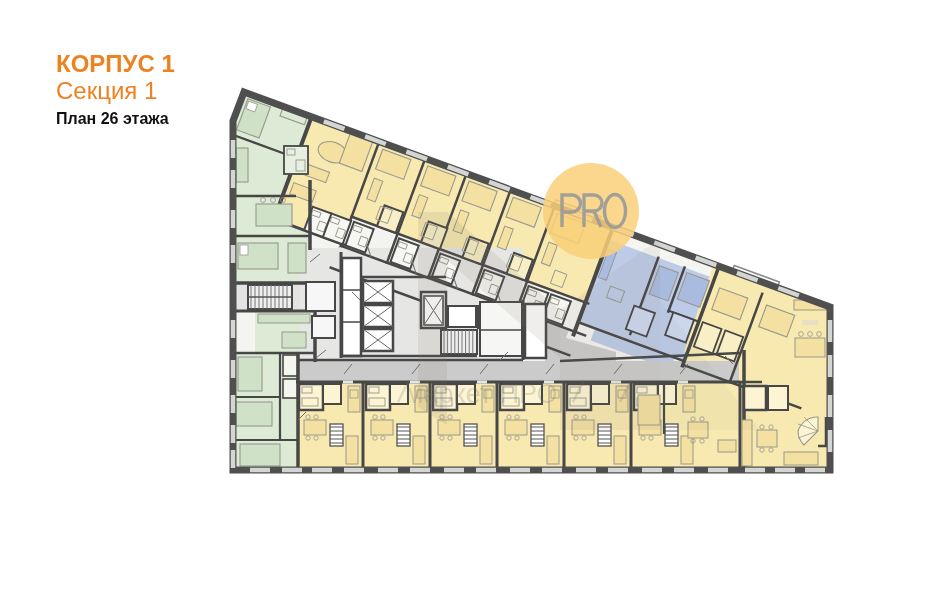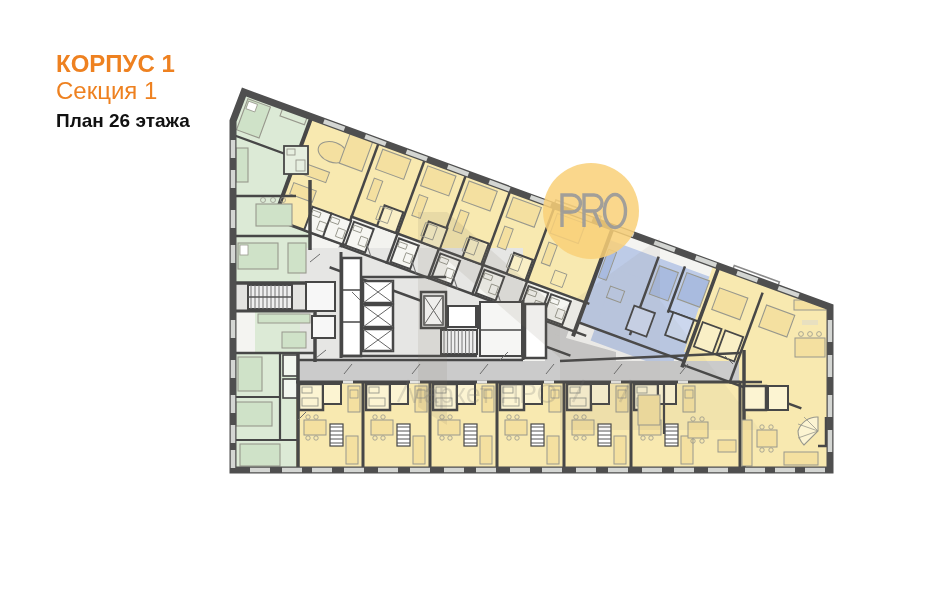--- a/index.html
+++ b/index.html
@@ -1,19 +1,19 @@
 <!DOCTYPE html>
 <html><head>
 <meta charset="utf-8">
 <style>
 html,body{margin:0;padding:0;width:941px;height:600px;background:#ffffff;overflow:hidden}
 .wrap{position:relative;width:941px;height:444px;font-family:"Liberation Sans",sans-serif}
 .h1{position:absolute;left:56px;top:50px;font-size:24px;font-weight:bold;color:#ee8120}
 .h2{position:absolute;left:56px;top:77px;font-size:24px;font-weight:normal;color:#ee8120}
-.h3{position:absolute;left:56px;top:110px;font-size:19px;font-weight:bold;color:#111111}
+.h3{position:absolute;left:56px;top:110px;font-size:16px;font-weight:bold;color:#111111}
 </style>
 </head>
 <body>
 <div class="wrap">
 
 <div class="h1">КОРПУС 1</div>
 
 <div class="h2">Секция 1</div>
 
 <div class="h3">План 26 этажа</div>

